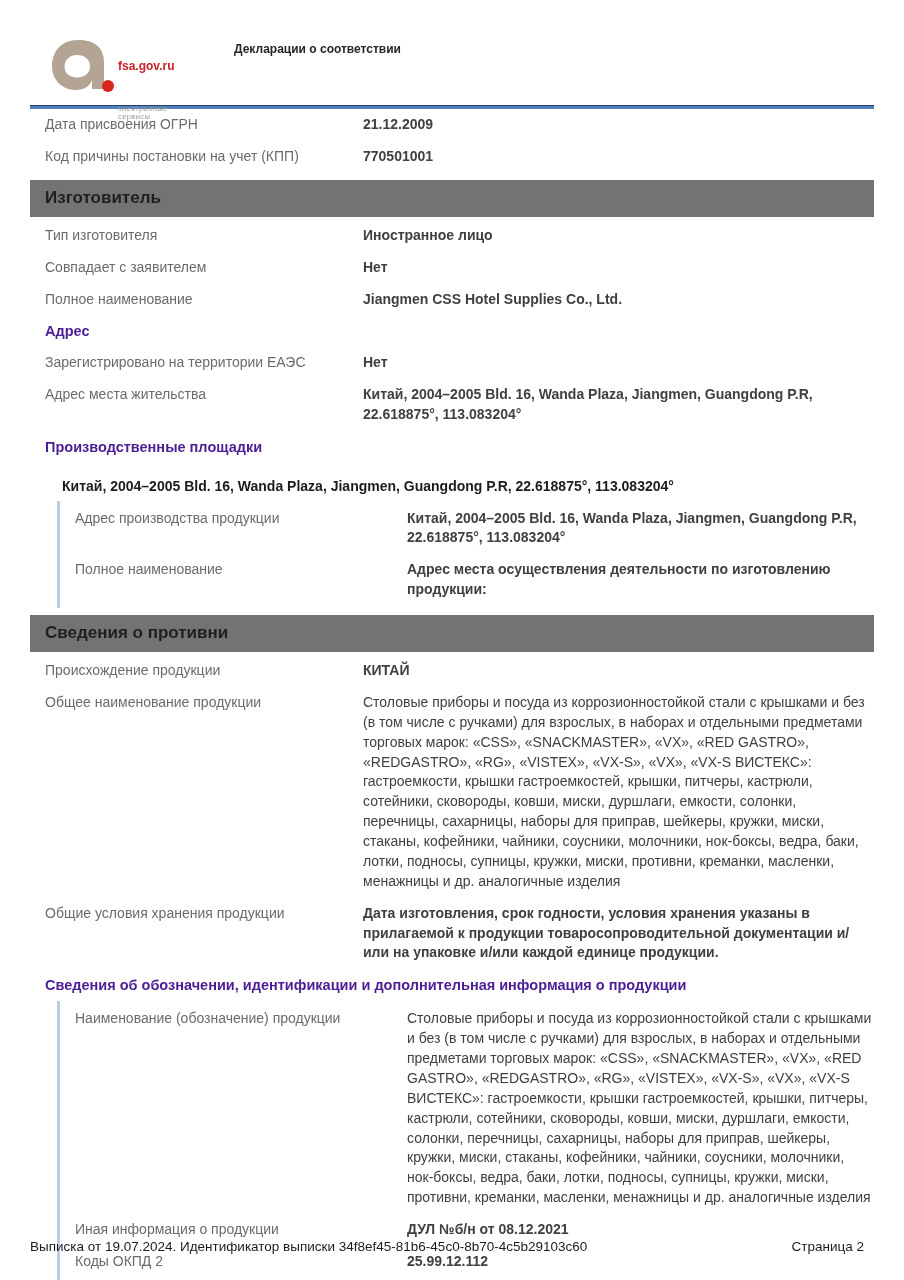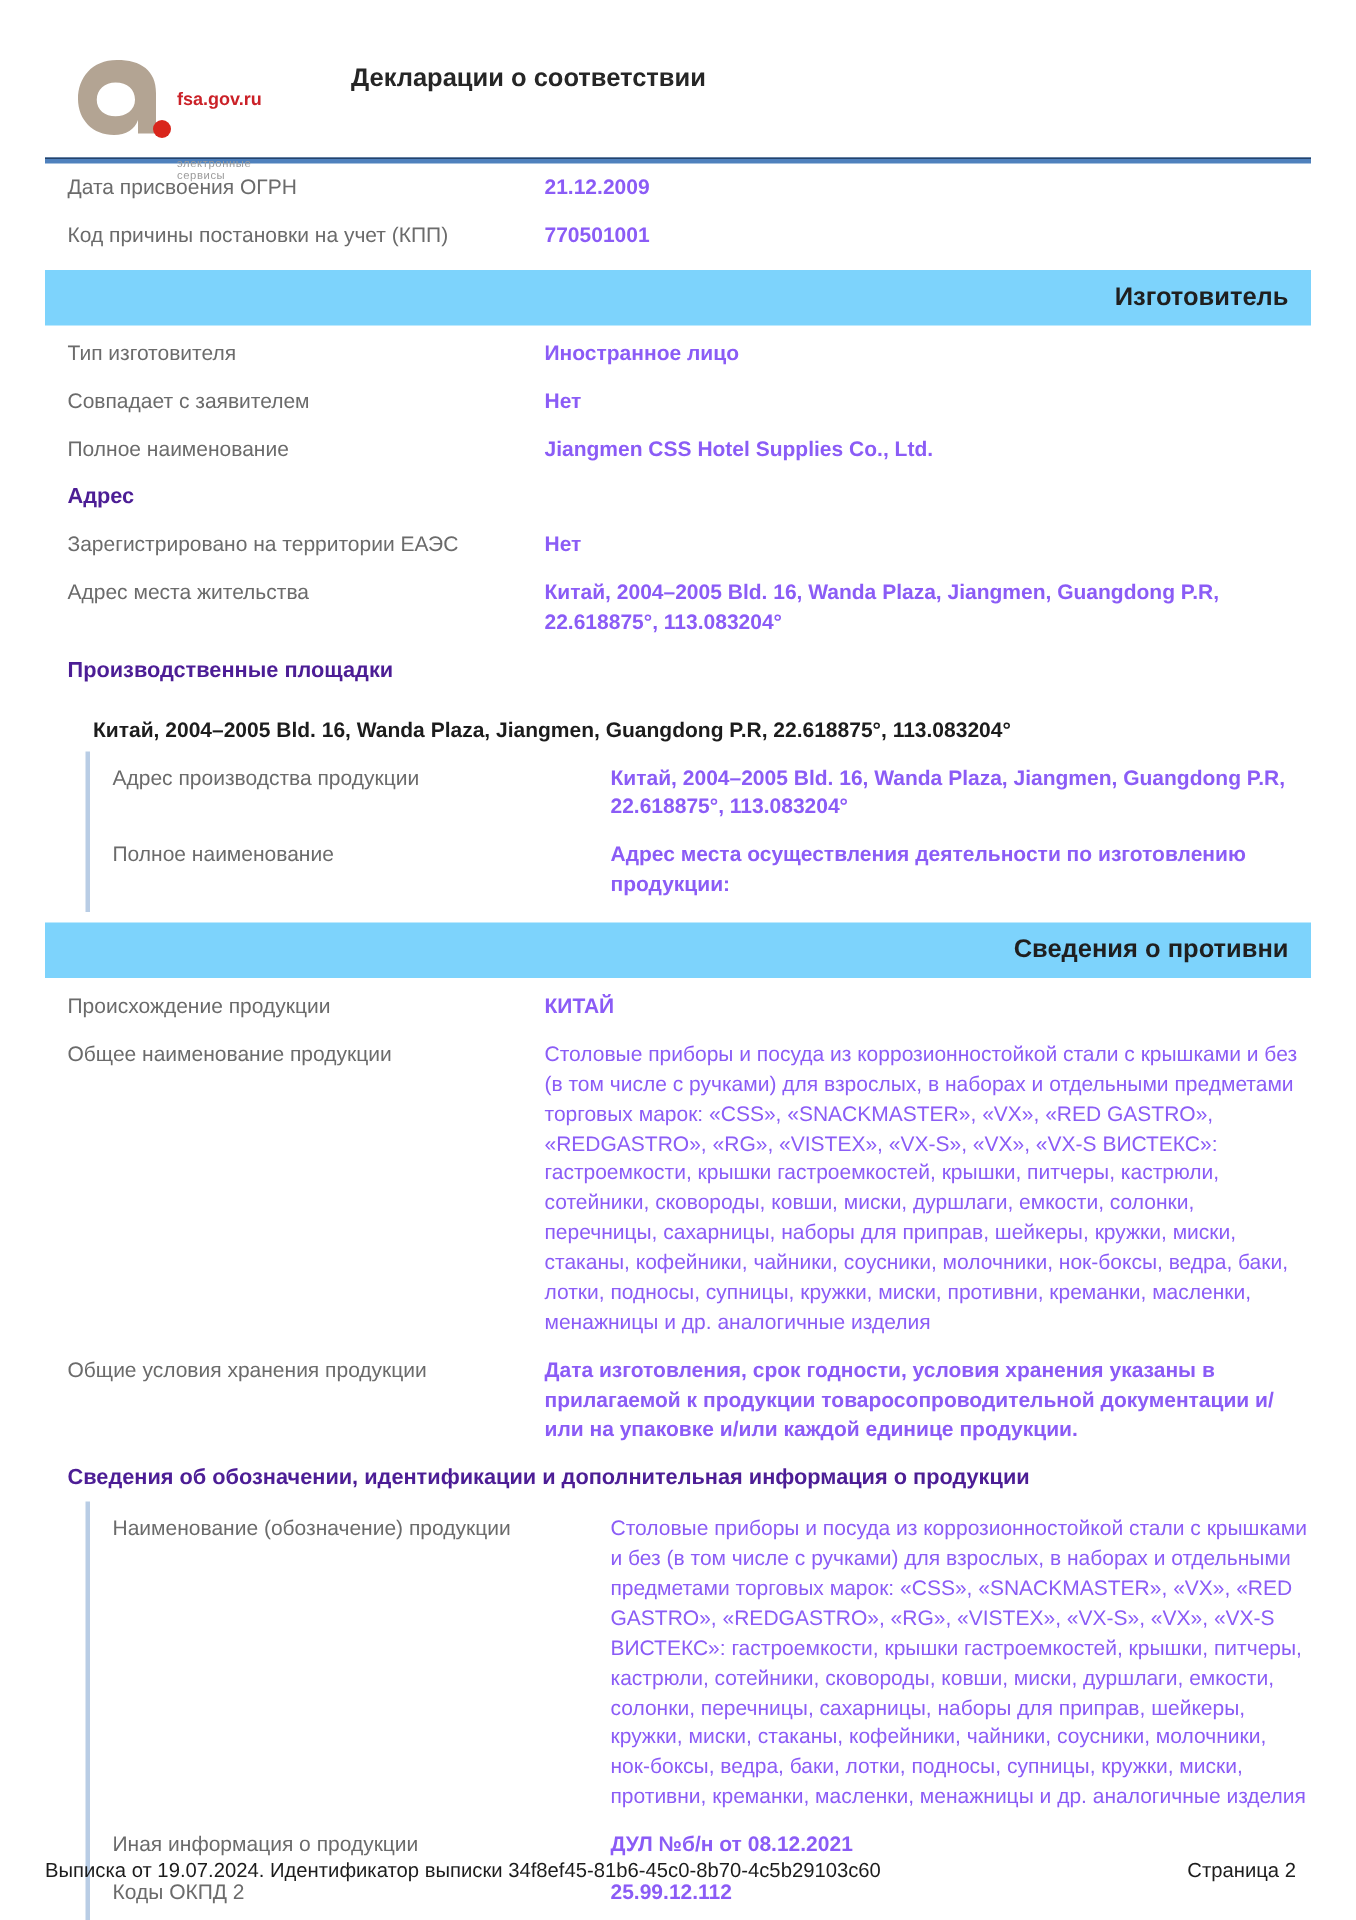--- a/index.html
+++ b/index.html
@@ -13,35 +13,35 @@
     font-size: 14px;
   }
   .page { padding: 0 30px; }
 
   
   .header { display: flex; align-items: flex-start; padding: 34px 0 0 14px; }
   .logo-block { width: 150px; position: relative; }
   .brand-lines { position: absolute; left: 74px; top: 26px; line-height: 1.1; }
   .brand-name { color: #cb2128; font-weight: bold; font-size: 12px; }
   .brand-tagline { color: #9a9a9a; font-size: 7.5px; letter-spacing: .4px; margin-top: 32px; }
-  .page-title { font-size: 17px; font-weight: bold; color: #262626; margin-left: 40px; padding-top: 8px; }
+  .page-title { font-size: 12px; font-weight: bold; color: #262626; margin-left: 40px; padding-top: 8px; }
 
   
   .top-rule { height: 4px; background: #4f81bd; border-top: 1px solid #24436b; margin-top: 6px; }
 
   
   .row { display: flex; padding: 6px 0 6px 15px; line-height: 1.42; }
   .row .label { width: 318px; flex: 0 0 318px; color: #6b6b6b; padding-right: 14px; }
-  .row .value { flex: 1; font-weight: bold; color: #8b5cf6; }
+  .row .value { flex: 1; font-weight: bold; color: #404040; }
   .row .value.regular { font-weight: normal; }
 
   
   .section-bar {
-    background: #7dd3fc; font-size: 17px; font-weight: bold; color: #1f1f1f;
-    padding: 8px 15px 9px 15px; margin: 7px 0 3px 0; text-align: right;
+    background: #737373; font-size: 17px; font-weight: bold; color: #1f1f1f;
+    padding: 8px 15px 9px 15px; margin: 7px 0 3px 0;
   }
   .sub-heading { font-weight: bold; font-size: 14.5px; padding: 8px 0 8px 15px; color: #4c1d95; }
 
   
   .standalone-address { font-weight: bold; padding: 14px 0 4px 32px; line-height: 1.4; }
   .indent-block { margin-left: 27px; border-left: 3px solid #b9cde5; padding: 2px 0; }
   .indent-block .row { }
   .indent-block .row .label { width: 332px; flex: 0 0 332px; }
 
   

